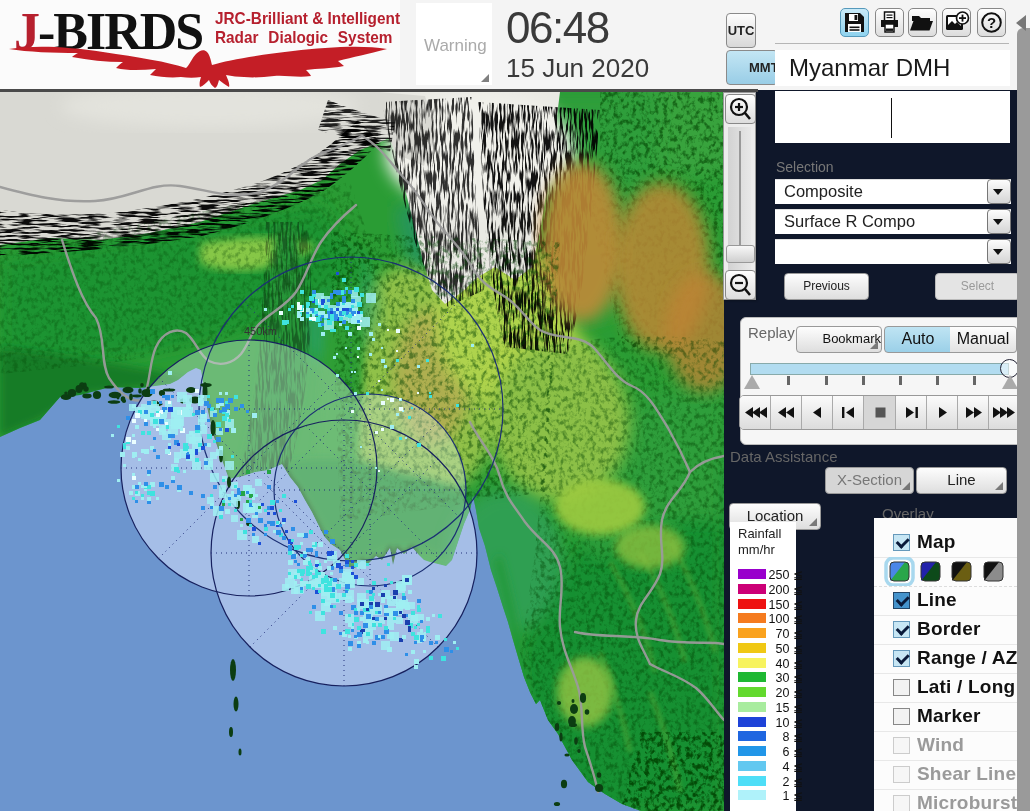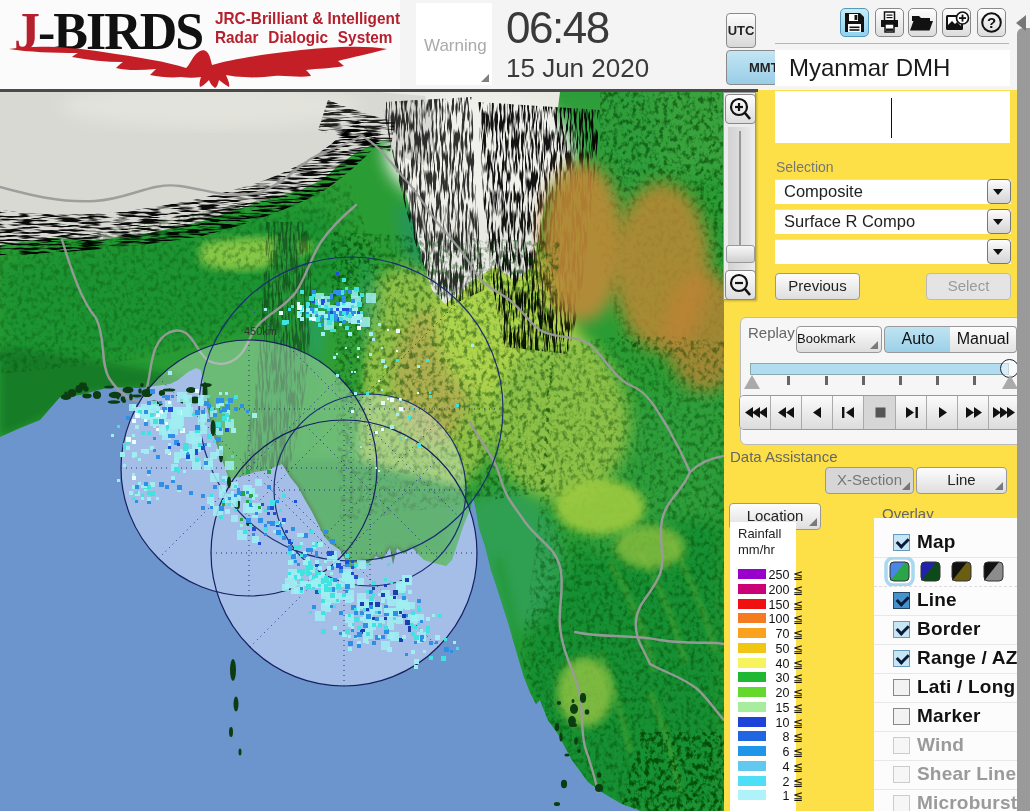--- a/index.html
+++ b/index.html
@@ -20,35 +20,35 @@
 #utc{top:13px;background:linear-gradient(#fdfdfd,#d8d8d8);}
 #mmt{top:50px;background:linear-gradient(#c3e6f4,#99cde6);padding-left:22px;}
 .icbtn{position:absolute;top:8px;width:27px;height:27px;border:1px solid #888;border-radius:5px;background:linear-gradient(#fefefe,#dcdcdc);}
 #ic-save{left:840px;background:linear-gradient(#c9eaf8,#8fd2ee);border-color:#5599bb;}
 #ic-print{left:875px;}
 #ic-fold{left:908px;}
 #ic-img{left:942px;}
 #ic-help{left:977px;}
 #mdmh-rule{position:absolute;left:775px;top:43px;width:234px;height:1px;background:#b5b5b5;}
 #mdmh{position:absolute;left:775px;top:50px;width:221px;height:36px;background:#fff;font-size:24px;color:#1a1a1a;padding-left:14px;line-height:36px;}
-#panel{position:absolute;left:724px;top:90px;width:293px;height:721px;background:#fde047;}
+#panel{position:absolute;left:724px;top:90px;width:293px;height:721px;background:#0f172a;}
 #whitebox{position:absolute;left:51px;top:1px;width:235px;height:52px;background:#fff;}
 #caret{position:absolute;left:116px;top:7px;width:1px;height:40px;background:#111;}
 #sel-label{position:absolute;left:52px;top:69px;font-size:14px;color:#777;}
 .drop{position:absolute;left:51px;width:236px;height:24px;background:#fff;border-top:1px solid #e0e0e0;}
 .drop .txt{position:absolute;left:9px;top:2px;font-size:16.5px;color:#222;}
 .dbtn{position:absolute;left:263px;width:22px;height:23px;border:1px solid #777;border-radius:4px;background:linear-gradient(#fcfcfc,#d5d5d5);}
 .dbtn:after{content:"";position:absolute;left:5px;top:9px;border-left:5px solid transparent;border-right:5px solid transparent;border-top:6px solid #111;}
 #drop1{top:89px;}#drop2{top:119px;}#drop3{top:149px;}
-.pbtn{position:absolute;height:25px;border:1px solid #999;border-radius:4px;background:linear-gradient(#fdfdfd,#dedede);font-size:15px;color:#222;text-align:center;}
+.pbtn{position:absolute;height:25px;border:1px solid #999;border-radius:4px;background:linear-gradient(#fdfdfd,#dedede);font-size:12px;color:#222;text-align:center;margin-left:9px;}
 #prevbtn{left:51px;top:183px;width:83px;line-height:24px;}
 #selbtn{left:202px;top:183px;width:83px;line-height:24px;background:#e4e4e4;color:#9a9a9a;border-color:#bbb;}
 #replaybox{position:absolute;left:16px;top:227px;width:281px;height:126px;border:1px solid #bbb;border-radius:6px;background:#f6f6f6;}
 #replay-lbl{position:absolute;left:7px;top:6px;font-size:15px;color:#666;}
-#bookmark{left:55px;top:8px;width:84px;height:25px;position:absolute;border:1px solid #999;border-radius:4px;background:linear-gradient(#fdfdfd,#dedede);font-size:13px;color:#111;text-align:left;line-height:24px;}
+#bookmark{left:55px;top:8px;width:84px;height:25px;position:absolute;border:1px solid #999;border-radius:4px;background:linear-gradient(#fdfdfd,#dedede);font-size:13px;color:#111;text-align:right;line-height:24px;}
 #auto{position:absolute;left:143px;top:8px;width:66px;height:25px;border:1px solid #999;border-radius:4px 0 0 4px;background:linear-gradient(#bfe4f3,#9bd0e8);font-size:16px;color:#111;text-align:center;line-height:24px;}
 #manual{position:absolute;left:209px;top:8px;width:66px;height:25px;border:1px solid #999;border-left:none;border-radius:0 4px 4px 0;background:linear-gradient(#fdfdfd,#e2e2e2);font-size:16px;color:#111;text-align:center;line-height:24px;}
 #sliderbar{position:absolute;left:9px;top:45px;width:257px;height:10px;background:#b2dcf0;border:1px solid #8aa;}
 #sliderknob{position:absolute;left:259px;top:41px;width:17px;height:17px;border:1.5px solid #223;border-radius:50%;background:rgba(250,253,255,0.55);}
 .tick{position:absolute;top:58px;width:3px;height:9px;background:#666;}
 .tri{position:absolute;top:57px;width:0;height:0;border-left:8px solid transparent;border-right:8px solid transparent;border-bottom:14px solid #aaa;}
 #playrow{position:absolute;left:-2px;top:77px;width:280px;height:33px;border:1px solid #999;border-radius:5px;background:#eee;overflow:hidden;}
 .pb{position:absolute;top:0;width:30.2px;height:33px;border-right:1px solid #aaa;background:linear-gradient(#fbfbfb,#dcdcdc);}
 #da-label{position:absolute;left:6px;top:358px;font-size:15px;color:#666;}
 .fold:after{content:"";position:absolute;right:3px;bottom:3px;width:0;height:0;border-left:8px solid transparent;border-bottom:8px solid #555;opacity:0.75;}

